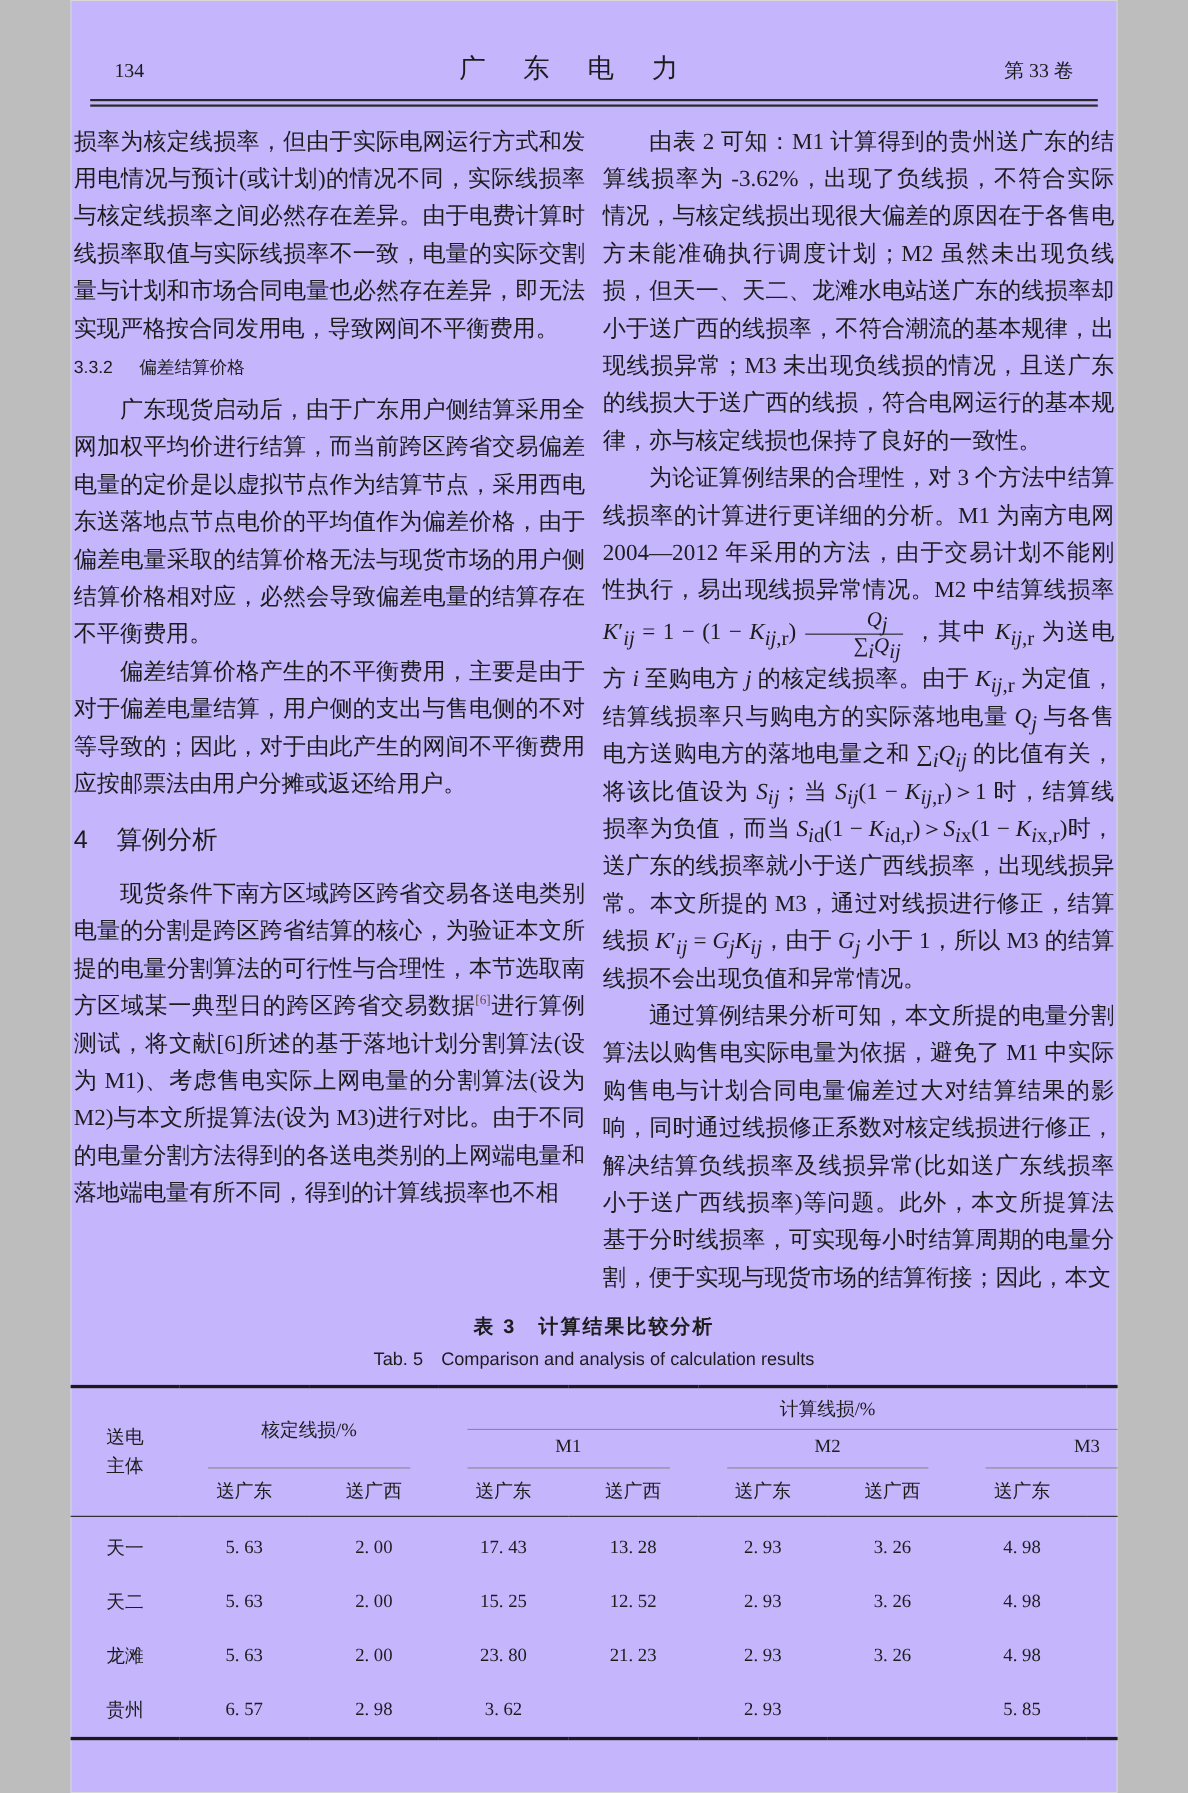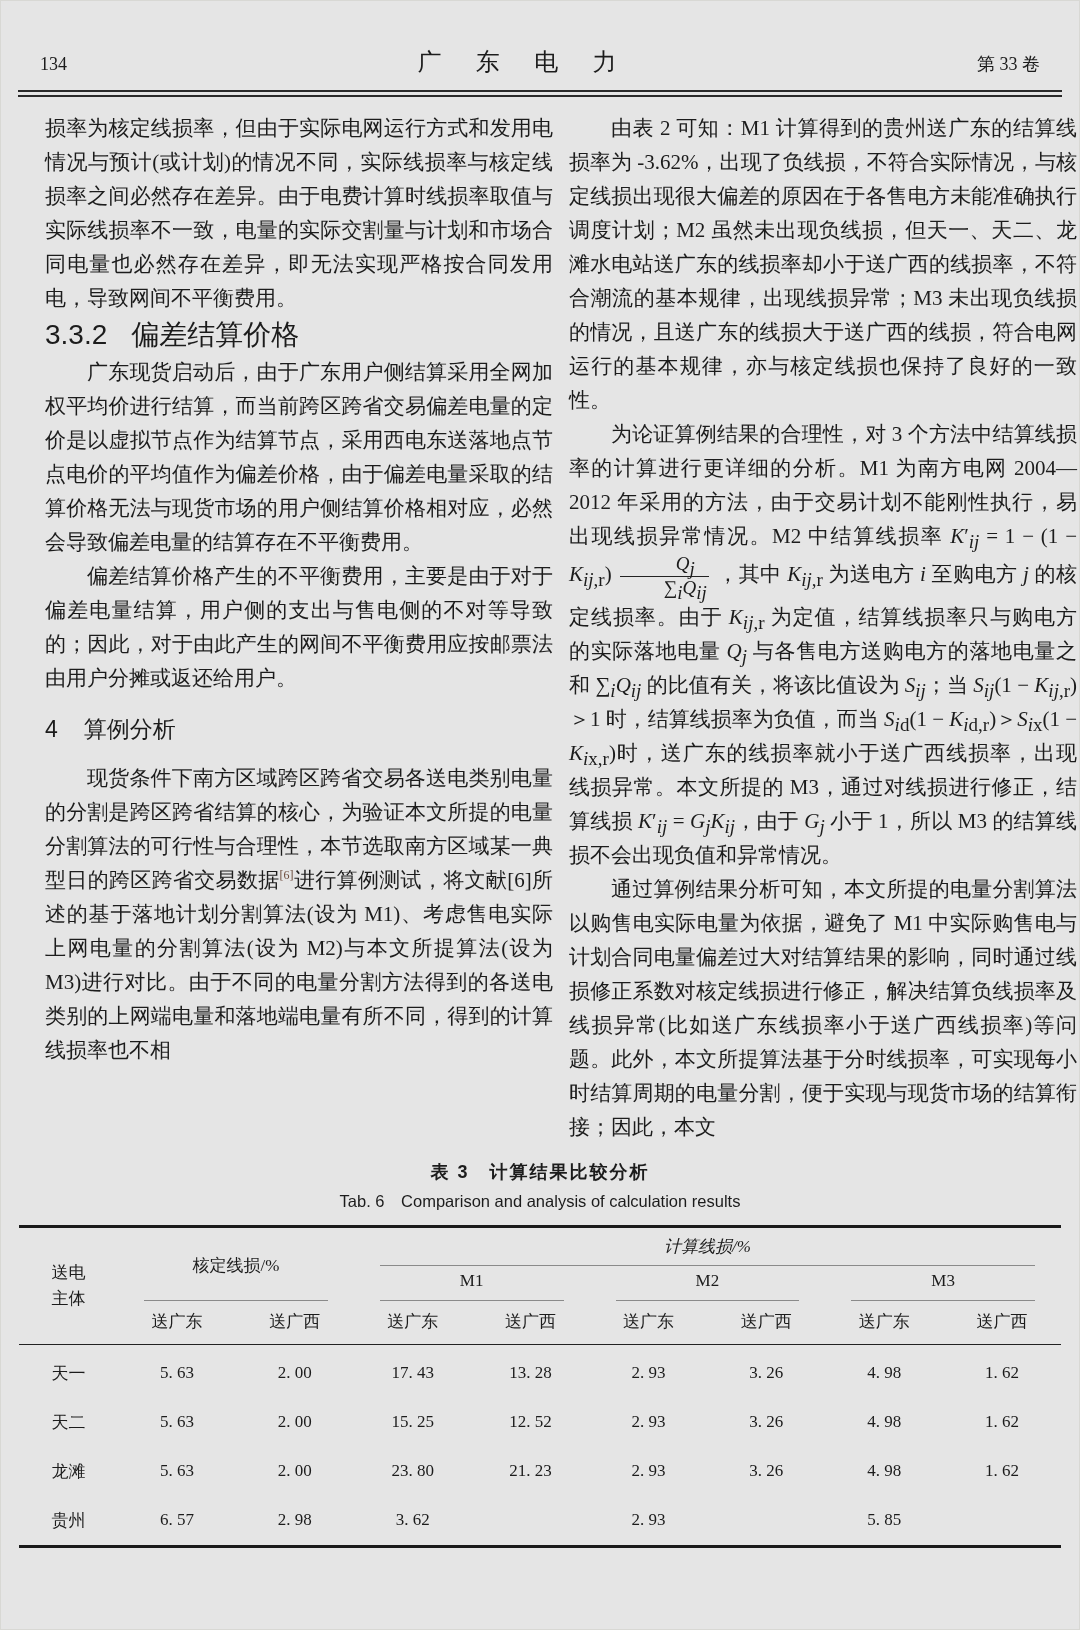--- a/index.html
+++ b/index.html
@@ -1,20 +1,20 @@
 <!DOCTYPE html>
 <html><head>
 <meta charset="utf-8">
 <style>
   html,body{margin:0;padding:0;background:#bdbdbd;}
   .page{
     position:relative;
-    width:1080px;height:1630px;
+    width:952px;height:1630px;
     margin:0 auto;
-    background:#e5e5e5;
+    background:#c4b5fd;
     color:#1c1c1c;
     font-family:"Liberation Serif","DejaVu Serif",serif;
     overflow:hidden;
     box-shadow:inset 0 0 0 1px #d8d8d4;
   }
   
   .runhead{
     display:flex;justify-content:space-between;align-items:baseline;
     padding:46px 40px 0 40px;
     font-size:18px;
@@ -31,21 +31,21 @@
   .col{width:508px;font-size:21px;line-height:34px;text-align:justify;}
   .col p{margin:0;}
   p.indent{text-indent:2em;}
   p.noindent{text-indent:0;}
   sup.cite{font-size:12px;color:#6b4a3a;vertical-align:super;line-height:0;}
   sub{font-size:19px;line-height:0;}
   i{font-family:"Liberation Serif","DejaVu Serif",serif;}
   .h3head{
     margin:3px 0 3px 0;
     font-family:"Liberation Sans","DejaVu Sans",sans-serif;
-    font-size:28px;line-height:34px;
+    font-size:16px;line-height:34px;
   }
   .h3head .num{margin-right:24px;}
   .h1head{
     margin:16px 0 14px 0;
     font-family:"Liberation Sans","DejaVu Sans",sans-serif;
     font-size:23px;line-height:36px;
   }
   .h1head .num{margin-right:26px;}
   
   .frac{display:inline-block;vertical-align:middle;text-align:center;
@@ -68,21 +68,21 @@
     border-top:3px solid #1a1a1a;
     border-bottom:3px solid #1a1a1a;
     font-size:17px;
   }
   table.tbl th{font-weight:normal;padding:0;text-align:center;}
   col.c-entity{width:9.5%;}
   col.c-val{width:11.3%;}
   th.entity-h{vertical-align:middle;border-bottom:1.5px solid #222;line-height:26px;}
   th.grp-h{vertical-align:bottom;}
   .grp{border-bottom:1px solid #8a8a8a;margin:0 26px;}
-  th.calc  .grp{padding:7px 0 7px 0;font-style:italic;}
+  th.calc  .grp{padding:7px 0 7px 0;}
   th.m     .grp{padding:5px 0 9px 0;}
   th.verified .grp{padding:23px 0 23px 0;}
   tr.sub th{border-bottom:1.5px solid #222;padding:9px 0 11px 0;}
   table.tbl tbody td{text-align:center;padding:13px 0 13px 0;}
   table.tbl tbody tr:first-child td{padding-top:17px;}
 </style>
 </head>
 <body>
 
 <div class="page">
@@ -112,21 +112,21 @@
     <div class="col">
       <p class="indent">由表 2 可知：M1 计算得到的贵州送广东的结算线损率为 -3.62%，出现了负线损，不符合实际情况，与核定线损出现很大偏差的原因在于各售电方未能准确执行调度计划；M2 虽然未出现负线损，但天一、天二、龙滩水电站送广东的线损率却小于送广西的线损率，不符合潮流的基本规律，出现线损异常；M3 未出现负线损的情况，且送广东的线损大于送广西的线损，符合电网运行的基本规律，亦与核定线损也保持了良好的一致性。</p>
       <p class="indent">为论证算例结果的合理性，对 3 个方法中结算线损率的计算进行更详细的分析。M1 为南方电网 2004—2012 年采用的方法，由于交易计划不能刚性执行，易出现线损异常情况。M2 中结算线损率 <i>K</i>′<sub><i>ij</i></sub> = 1 − (1 − <i>K</i><sub><i>ij</i>,r</sub>)<span class="frac"><span class="num"><i>Q</i><sub><i>j</i></sub></span><span class="den">∑<sub><i>i</i></sub><i>Q</i><sub><i>ij</i></sub></span></span>，其中 <i>K</i><sub><i>ij</i>,r</sub> 为送电方 <i>i</i> 至购电方 <i>j</i> 的核定线损率。由于 <i>K</i><sub><i>ij</i>,r</sub> 为定值，结算线损率只与购电方的实际落地电量 <i>Q</i><sub><i>j</i></sub> 与各售电方送购电方的落地电量之和 ∑<sub><i>i</i></sub><i>Q</i><sub><i>ij</i></sub> 的比值有关，将该比值设为 <i>S</i><sub><i>ij</i></sub>；当 <i>S</i><sub><i>ij</i></sub>(1 − <i>K</i><sub><i>ij</i>,r</sub>)＞1 时，结算线损率为负值，而当 <i>S</i><sub><i>i</i>d</sub>(1 − <i>K</i><sub><i>i</i>d,r</sub>)＞<i>S</i><sub><i>i</i>x</sub>(1 − <i>K</i><sub><i>i</i>x,r</sub>)时，送广东的线损率就小于送广西线损率，出现线损异常。本文所提的 M3，通过对线损进行修正，结算线损 <i>K</i>′<sub><i>ij</i></sub> = <i>G</i><sub><i>j</i></sub><i>K</i><sub><i>ij</i></sub>，由于 <i>G</i><sub><i>j</i></sub> 小于 1，所以 M3 的结算线损不会出现负值和异常情况。</p>
       <p class="indent">通过算例结果分析可知，本文所提的电量分割算法以购售电实际电量为依据，避免了 M1 中实际购售电与计划合同电量偏差过大对结算结果的影响，同时通过线损修正系数对核定线损进行修正，解决结算负线损率及线损异常(比如送广东线损率小于送广西线损率)等问题。此外，本文所提算法基于分时线损率，可实现每小时结算周期的电量分割，便于实现与现货市场的结算衔接；因此，本文</p>
     </div>
 
   </div>
 
   <div class="tablewrap">
     <div class="cap-zh">表 3　计算结果比较分析</div>
-    <div class="cap-en">Tab. 6　Comparison and analysis of calculation results</div>
+    <div class="cap-en">Tab. 5　Comparison and analysis of calculation results</div>
 
     <table class="tbl">
       <colgroup>
         <col class="c-entity">
           <col class="c-val">
           <col class="c-val">
           <col class="c-val">
           <col class="c-val">
           <col class="c-val">
           <col class="c-val">

